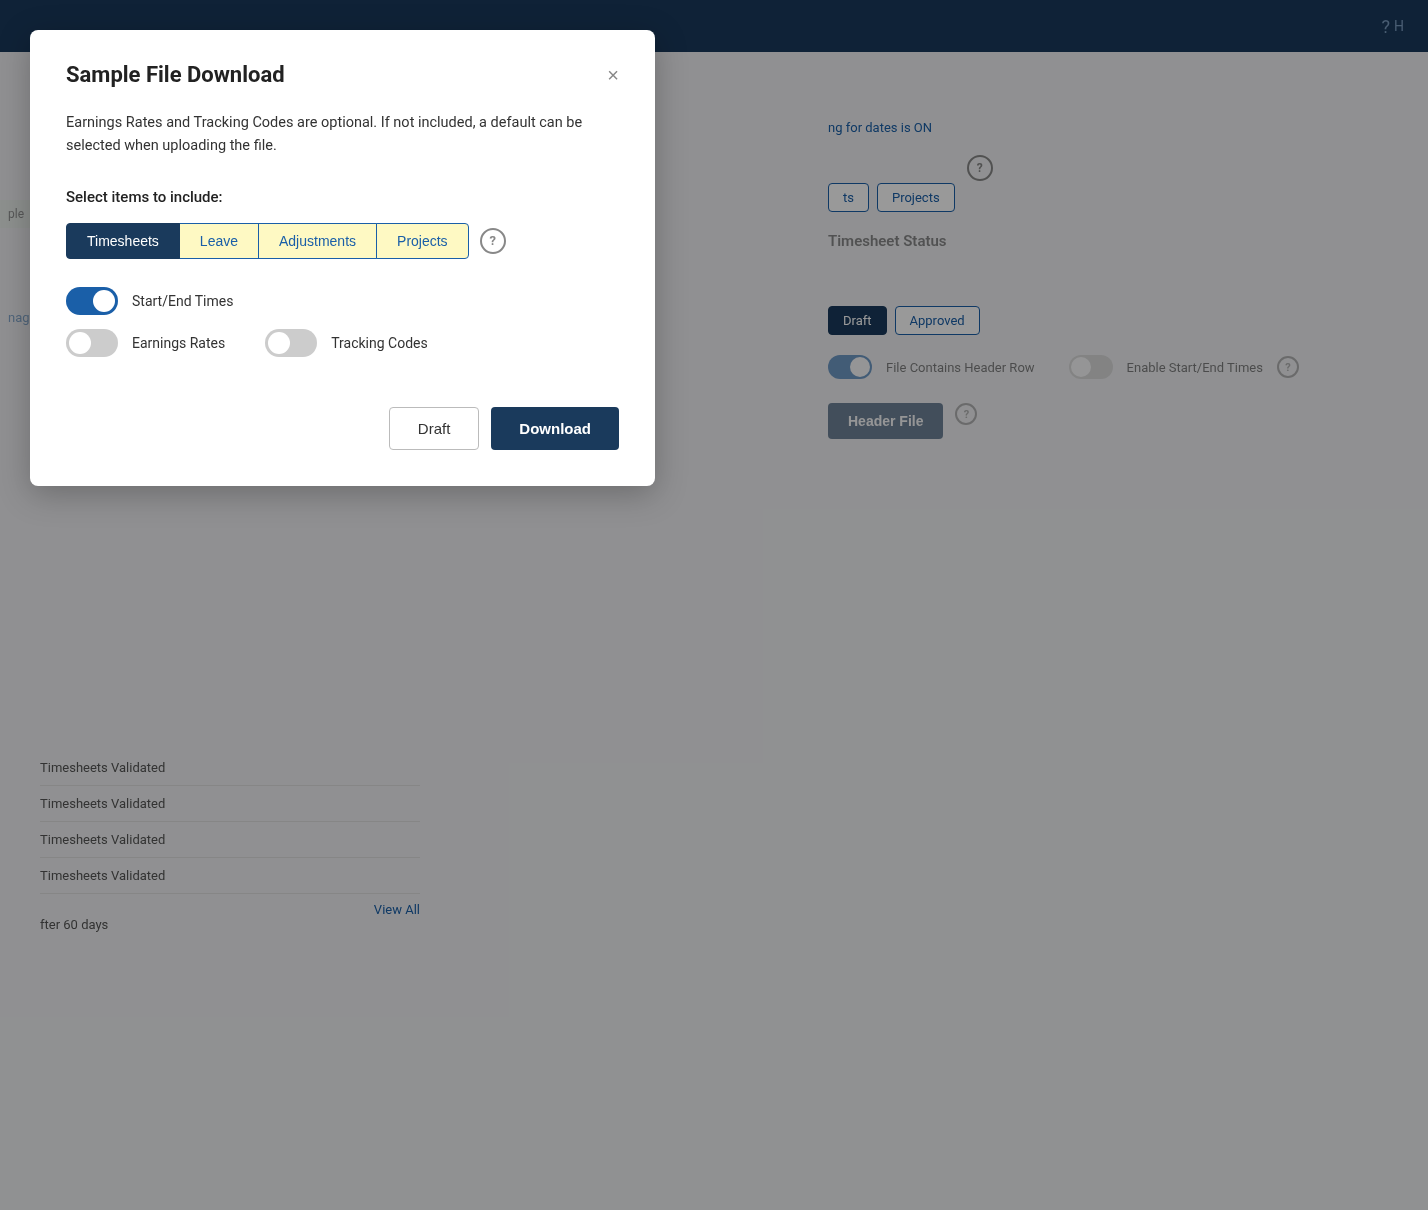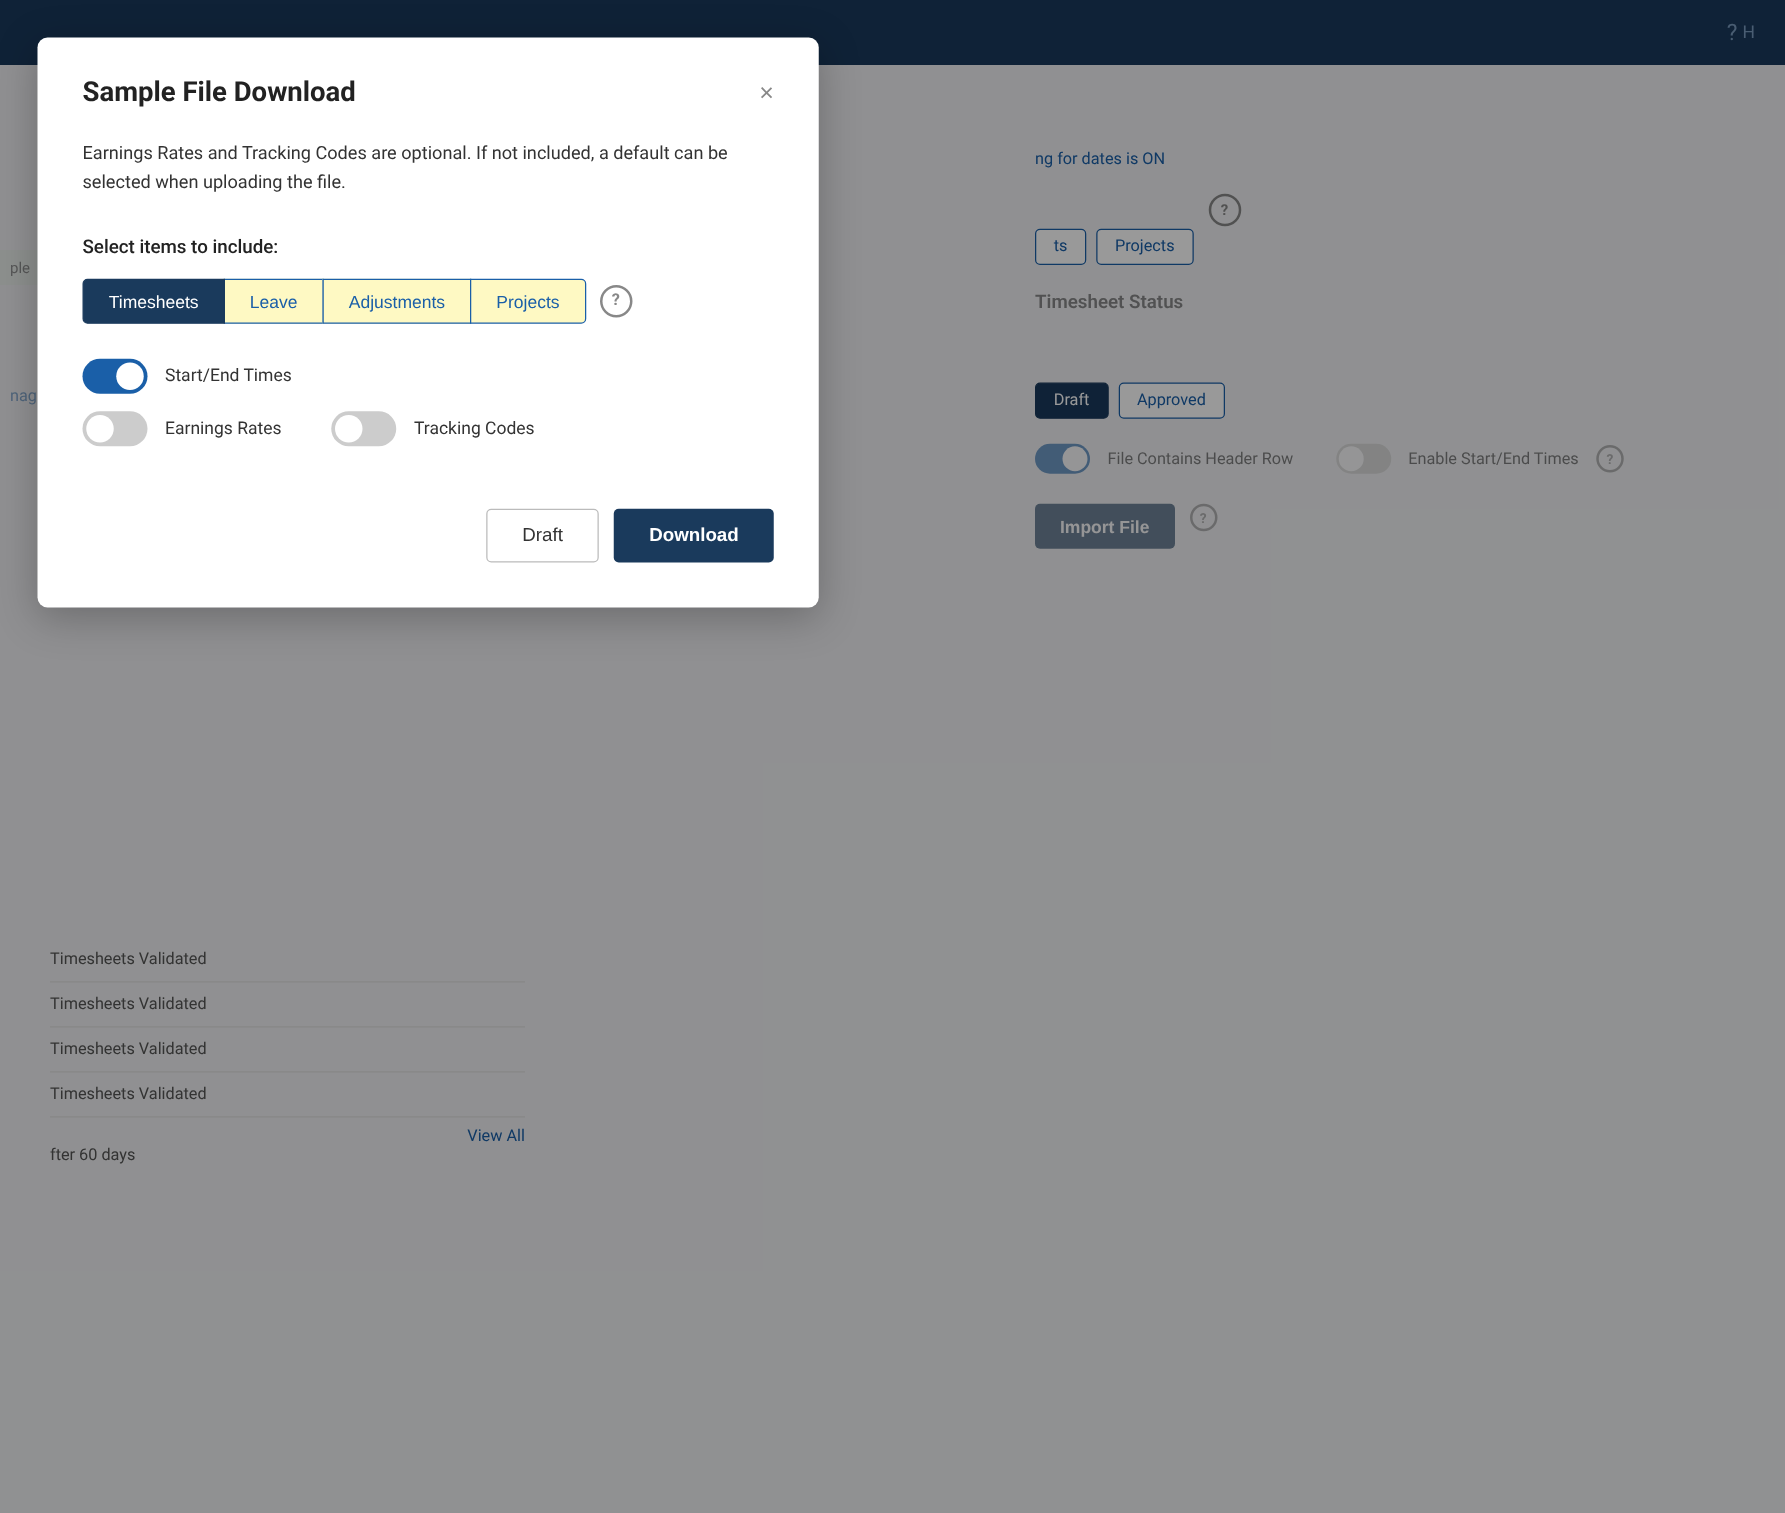--- a/index.html
+++ b/index.html
@@ -376,21 +376,21 @@
 
     <div style="display:flex;align-items:center;gap:14px;margin-top:20px;opacity:0.6;">
       <div class="bg-toggle"></div>
       <span style="font-size:13px;color:#333;">File Contains Header Row</span>
       <div class="bg-toggle bg-toggle-off" style="margin-left:20px;"></div>
       <span style="font-size:13px;color:#333;">Enable Start/End Times</span>
       <div style="width:22px;height:22px;border-radius:50%;border:2px solid #888;color:#888;display:flex;align-items:center;justify-content:center;font-size:11px;font-weight:700;">?</div>
     </div>
 
     <div class="bg-button-row" style="margin-top:24px;opacity:0.6;">
-      <button class="bg-btn-primary">Import File</button>
+      <button class="bg-btn-primary">Header File</button>
       <div style="width:22px;height:22px;border-radius:50%;border:2px solid #888;color:#888;display:flex;align-items:center;justify-content:center;font-size:11px;font-weight:700;">?</div>
     </div>
   </div>
 
   <div class="bg-left-panel">
     <div class="bg-list">
       <div class="bg-list-item">Timesheets Validated</div>
       <div class="bg-list-item">Timesheets Validated</div>
       <div class="bg-list-item">Timesheets Validated</div>
       <div class="bg-list-item">Timesheets Validated</div>

